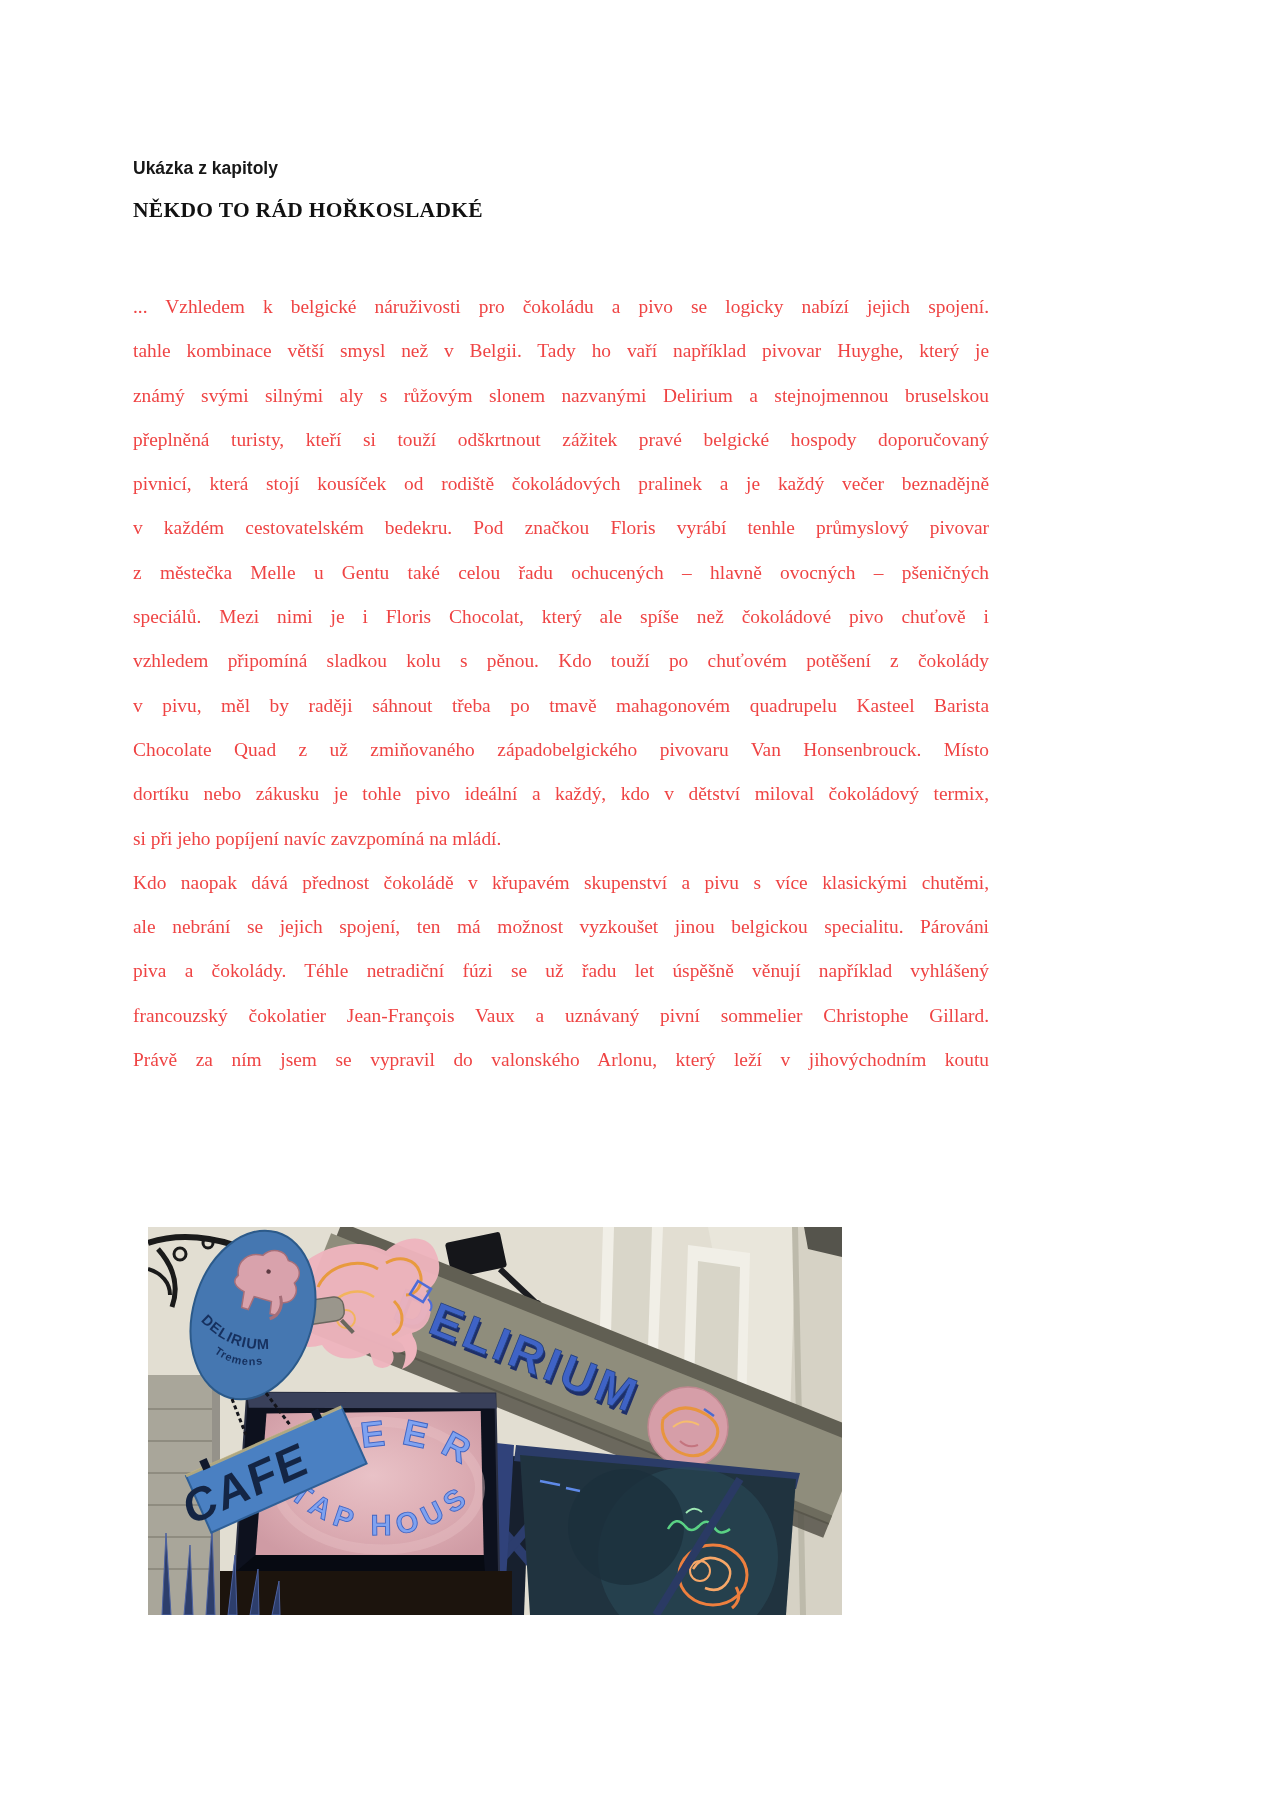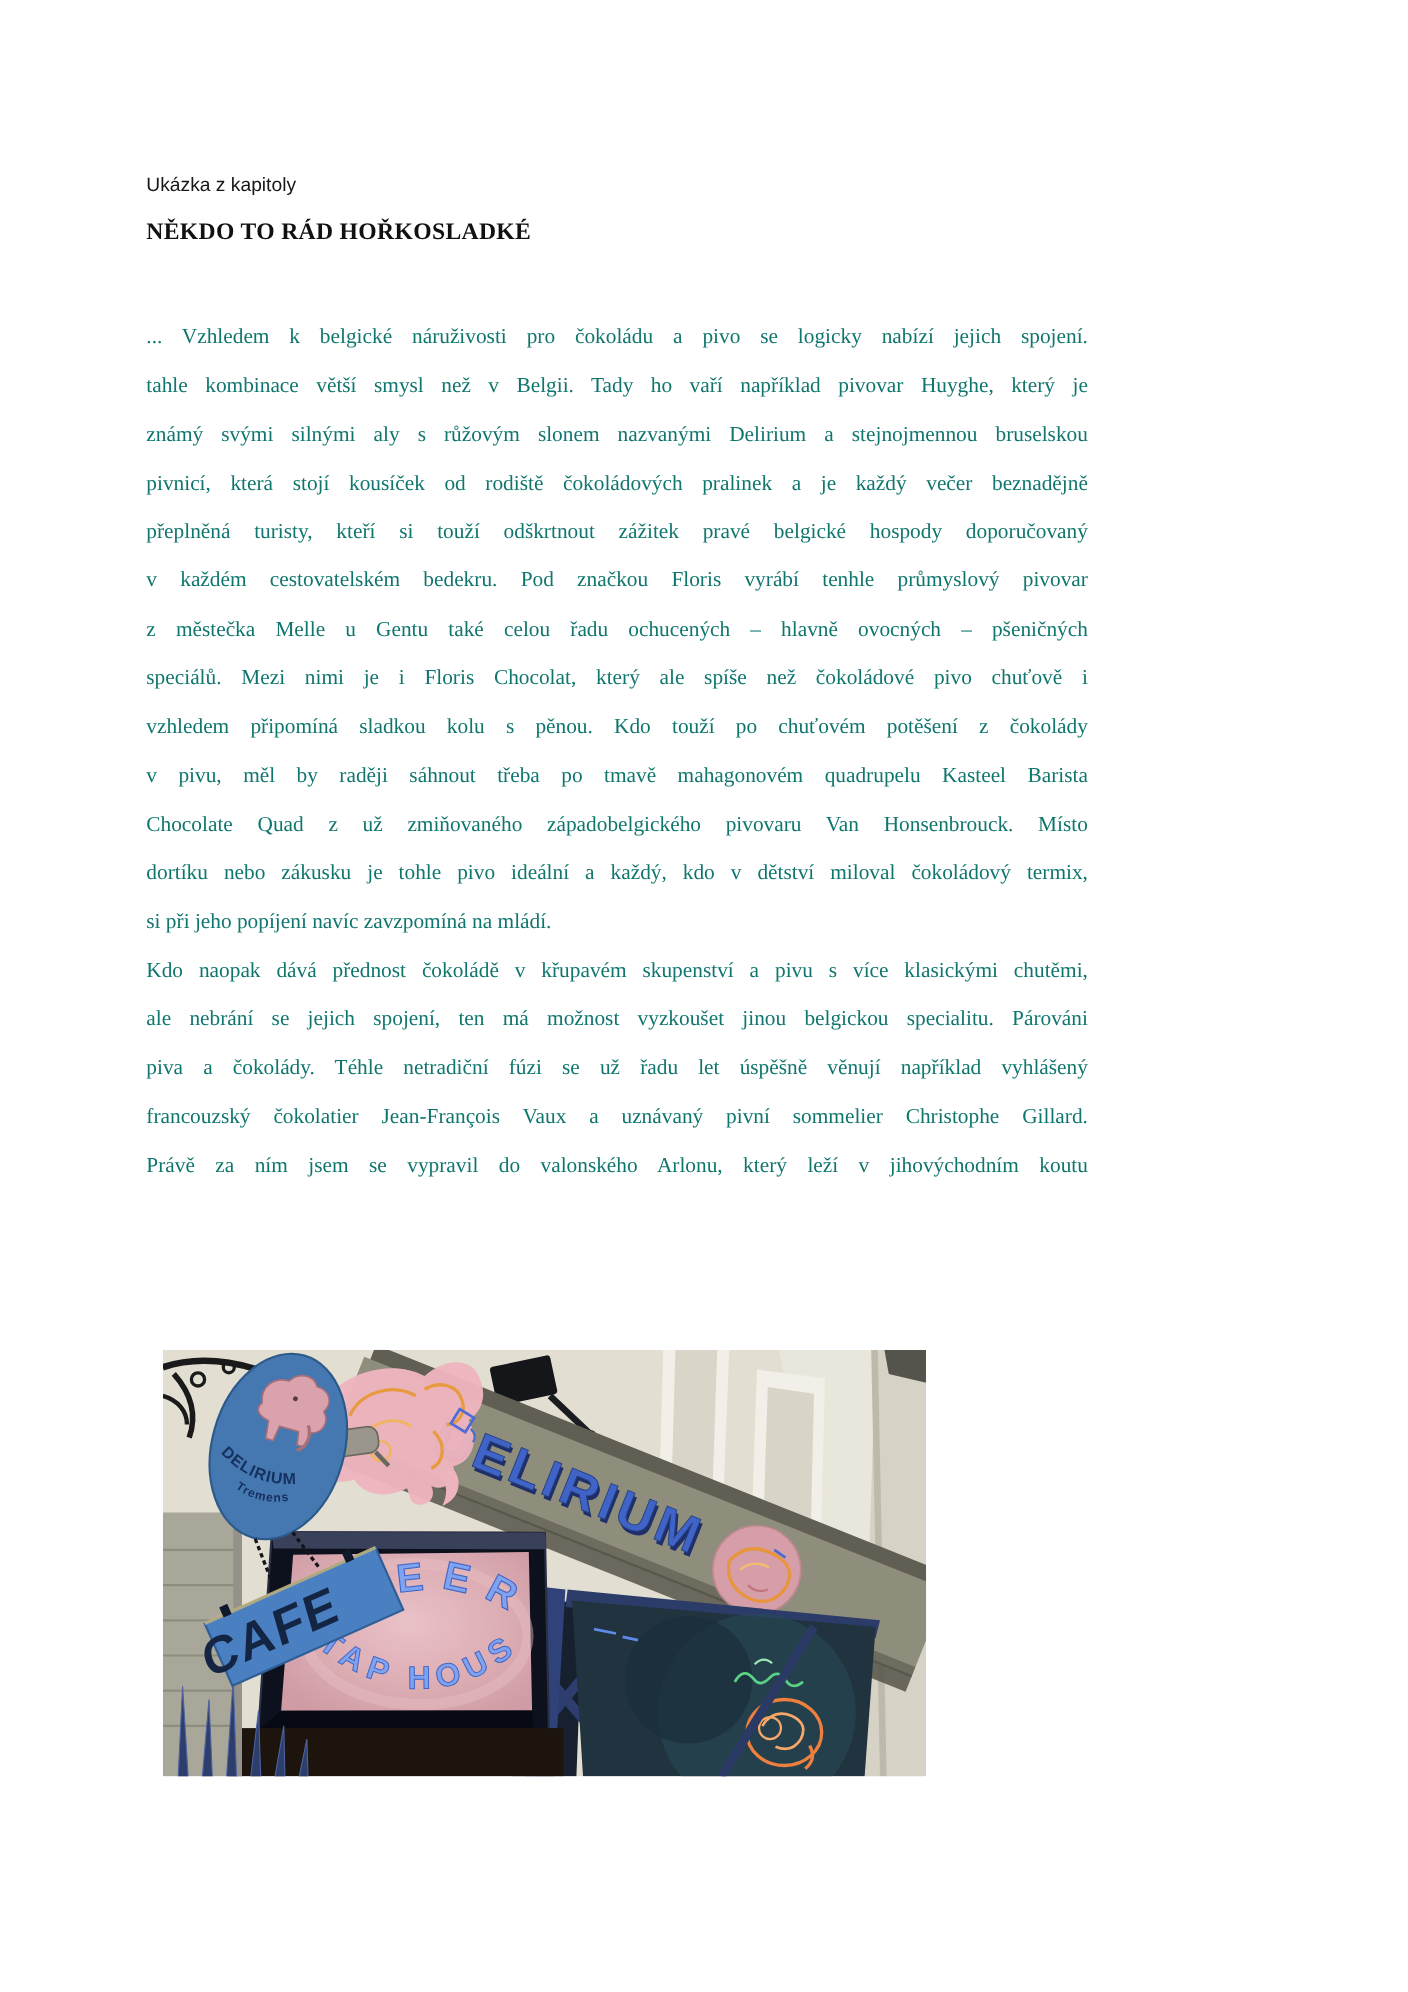--- a/index.html
+++ b/index.html
@@ -2,29 +2,29 @@
 <html><head>
 <meta charset="utf-8">
 <style>
   html,body{margin:0;padding:0;background:#ffffff;}
   .page{
     position:relative;width:1280px;height:1811px;background:#ffffff;
     font-family:"Liberation Serif",serif;color:#1d1d1d;overflow:hidden;
   }
   .kicker{
     position:absolute;left:133px;top:158px;
-    font-family:"Liberation Sans",sans-serif;font-weight:400;font-size:17.5px;color:#171717;
+    font-family:"Liberation Sans",sans-serif;font-weight:700;font-size:17.5px;color:#171717;
   }
   .title{
     position:absolute;left:133px;top:198px;
     font-family:"Liberation Serif",serif;font-weight:700;font-size:21.5px;letter-spacing:.3px;color:#111;
   }
   .bodytext{
     position:absolute;left:133px;top:285px;width:856px;
-    font-size:19.4px;color:#0f766e;
+    font-size:19.4px;color:#ef4444;
   }
   .jline{
     height:44.3px;line-height:44.3px;
     text-align:justify;text-align-last:justify;
     white-space:normal;
   }
   .jline.endp{text-align-last:left;}
   .em{}
   .photo{
     position:absolute;left:148px;top:1227px;width:694px;height:388px;overflow:hidden;
@@ -36,22 +36,22 @@
 
 <div class="page">
 
   <div class="kicker">Ukázka z kapitoly</div>
   <div class="title">NĚKDO TO RÁD HOŘKOSLADKÉ</div>
 
   <div class="bodytext">
     <div class="jline">... Vzhledem k belgické náruživosti pro čokoládu a pivo se logicky nabízí jejich spojení.</div>
     <div class="jline">tahle kombinace větší smysl než v Belgii. Tady ho vaří například pivovar Huyghe, který je</div>
     <div class="jline"><span>známý svými silnými </span><span class="em">aly</span><span> s růžovým slonem nazvanými Delirium a stejnojmennou bruselskou</span></div>
+    <div class="jline">přeplněná turisty, kteří si touží odškrtnout zážitek pravé belgické hospody doporučovaný</div>
     <div class="jline">pivnicí, která stojí kousíček od rodiště čokoládových pralinek a je každý večer beznadějně</div>
-    <div class="jline">přeplněná turisty, kteří si touží odškrtnout zážitek pravé belgické hospody doporučovaný</div>
     <div class="jline">v každém cestovatelském bedekru. Pod značkou Floris vyrábí tenhle průmyslový pivovar</div>
     <div class="jline">z městečka Melle u Gentu také celou řadu ochucených – hlavně ovocných – pšeničných</div>
     <div class="jline">speciálů. Mezi nimi je i Floris Chocolat, který ale spíše než čokoládové pivo chuťově i</div>
     <div class="jline">vzhledem připomíná sladkou kolu s pěnou. Kdo touží po chuťovém potěšení z čokolády</div>
     <div class="jline"><span>v pivu, měl by raději sáhnout třeba po tmavě mahagonovém </span><span class="em">quadrupelu</span><span> Kasteel Barista</span></div>
     <div class="jline">Chocolate Quad z už zmiňovaného západobelgického pivovaru Van Honsenbrouck. Místo</div>
     <div class="jline">dortíku nebo zákusku je tohle pivo ideální a každý, kdo v dětství miloval čokoládový termix,</div>
     <div class="jline endp">si při jeho popíjení navíc zavzpomíná na mládí.</div>
     <div class="jline">Kdo naopak dává přednost čokoládě v křupavém skupenství a pivu s více klasickými chutěmi,</div>
     <div class="jline">ale nebrání se jejich spojení, ten má možnost vyzkoušet jinou belgickou specialitu. Párováni</div>

